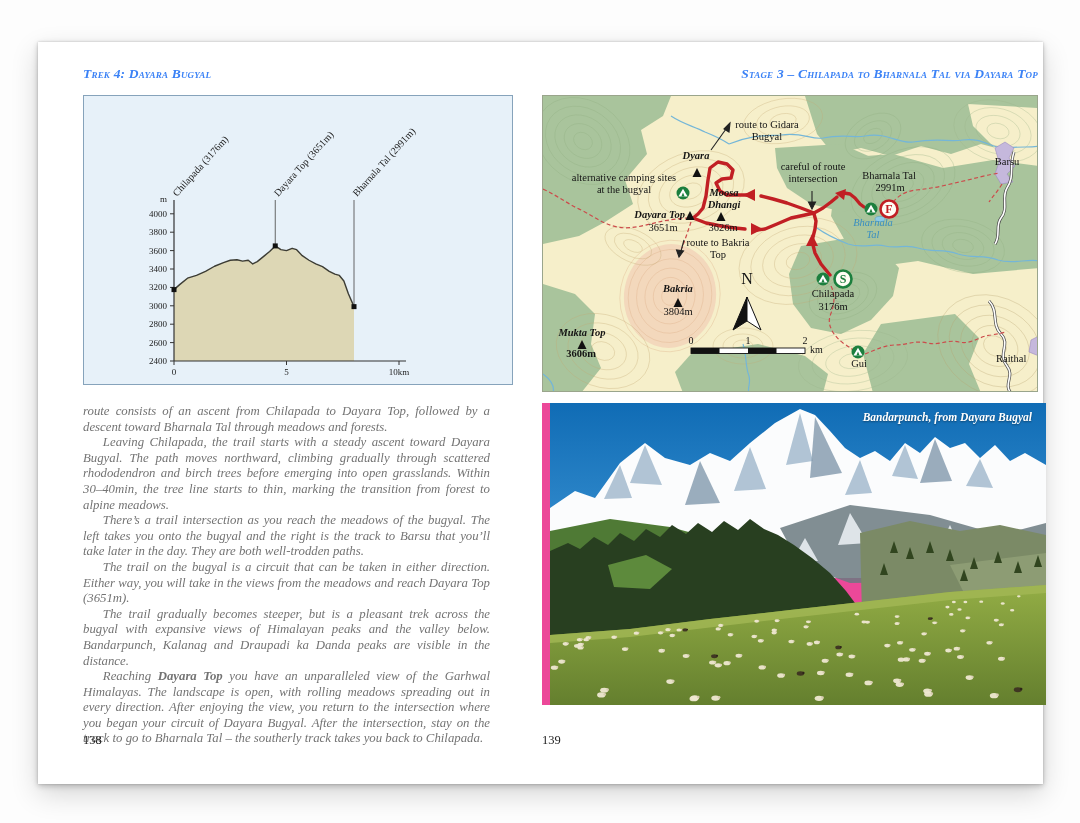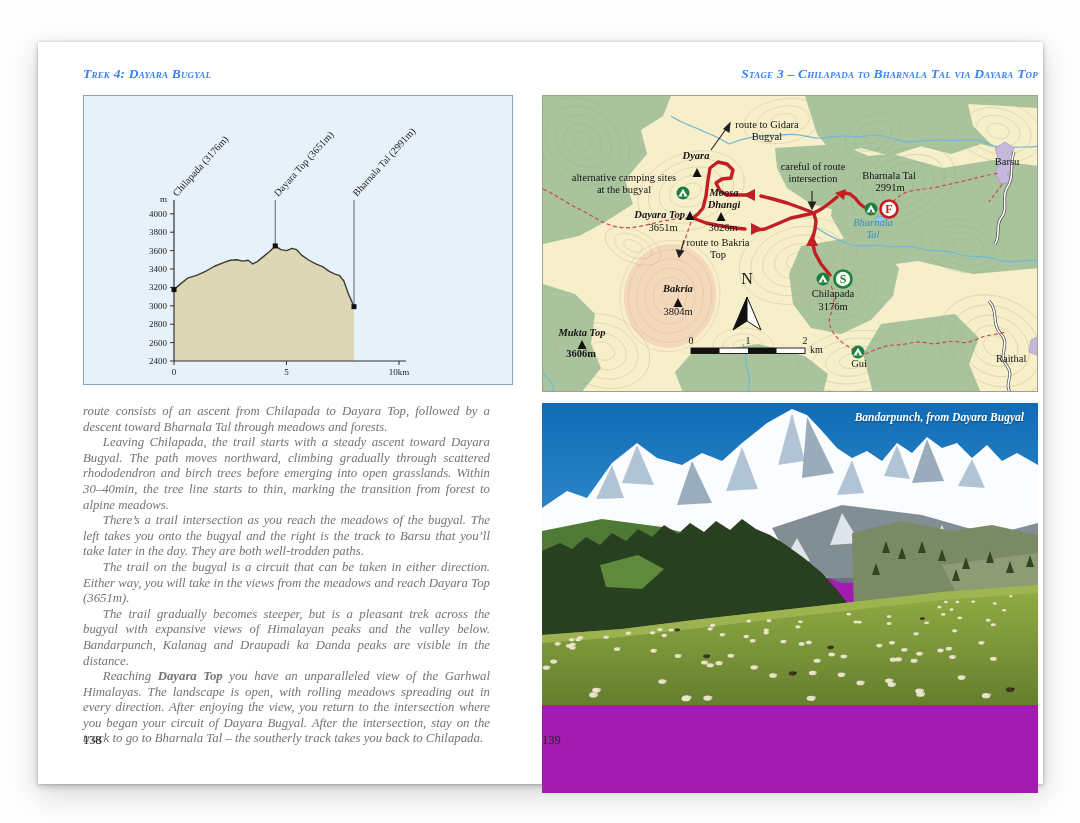--- a/index.html
+++ b/index.html
@@ -8,21 +8,21 @@
   .book{position:absolute;left:38px;top:42px;width:1005px;height:742px;background:#ffffff;
         box-shadow:0 2px 6px rgba(0,0,0,.22), 0 10px 26px rgba(0,0,0,.16), 0 0 2px rgba(0,0,0,.18);}
   .runhead{position:absolute;top:24px;font-size:13.5px;font-weight:bold;font-style:italic;
            font-variant:small-caps;color:#3b82f6;letter-spacing:.2px;}
   .runhead.left{left:45px;width:430px;}
   .runhead.right{left:504px;width:496px;text-align:right;}
   .chart-box{position:absolute;left:45px;top:53px;width:430px;height:290px;background:#e7f1f9;
              border:1px solid #86a3bb;box-sizing:border-box;}
   .map-box{position:absolute;left:504px;top:53px;width:496px;height:297px;border:1px solid #9aa58c;
            box-sizing:border-box;overflow:hidden;background:#f6efca;}
-  .photo-box{position:absolute;left:504px;top:361px;width:496px;height:390px;overflow:hidden;background:#a21caf;}
+  .photo-box{position:absolute;left:504px;top:361px;width:496px;height:302px;overflow:hidden;background:#ec4899;padding-left:8px;}
   .photo-caption{position:absolute;top:8px;right:14px;color:#ffffff;font-weight:bold;font-style:italic;
                  font-size:11.5px;text-shadow:0 1px 2px rgba(0,0,0,.4);}
   .bodytext{position:absolute;left:45px;top:362px;width:407px;font-size:12.8px;line-height:15.6px;
             text-align:justify;color:#737373;font-style:italic;}
   .bodytext p{margin:0;text-indent:1.55em;}
   .bodytext p.first{text-indent:0;}
   .pagenum{position:absolute;top:691px;font-size:12.5px;color:#222;}
   .pagenum.left{left:45px;}
   .pagenum.right{left:504px;width:496px;text-align:left;}
   

